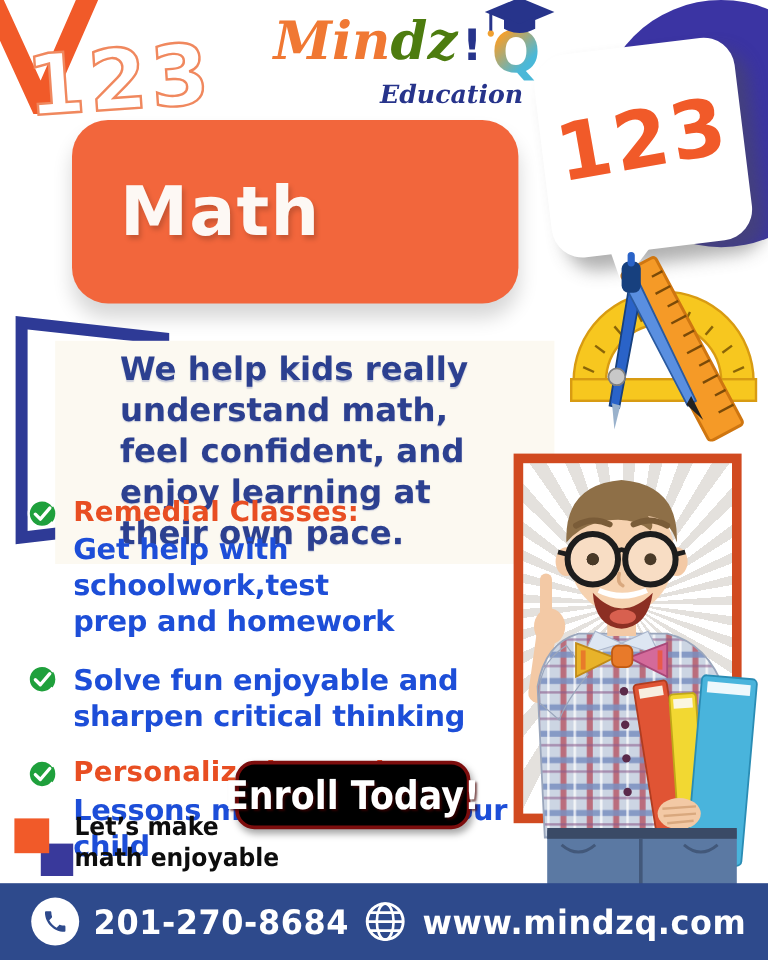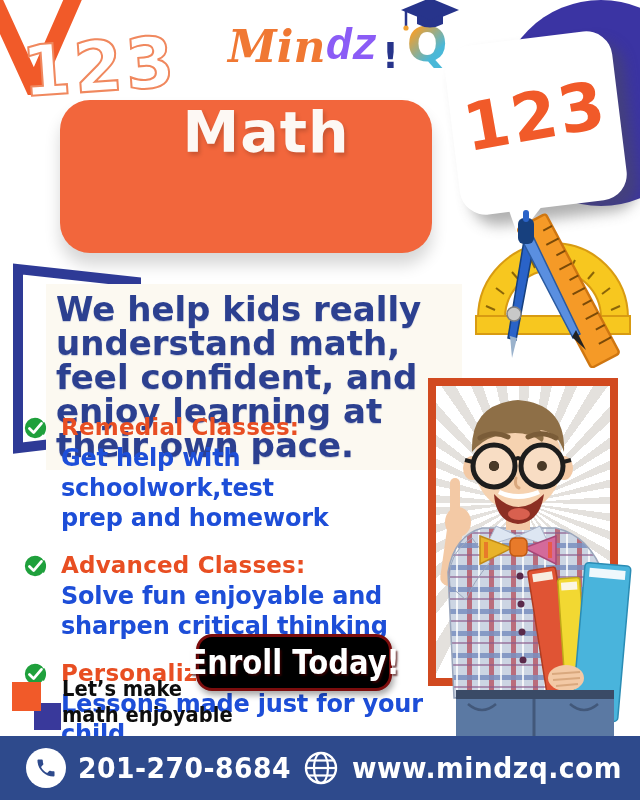--- a/index.html
+++ b/index.html
@@ -12,24 +12,24 @@
   
   .chevron{ position:absolute; left:-12px; top:-10px; }
   .outline-123{
     position:absolute; left:22px; top:26px;
     font-size:70px; font-weight:bold; letter-spacing:3px;
     color:#ffffff; -webkit-text-stroke:2px #f0885e;
     transform:rotate(-4deg);
   }
   
   .logo{ position:absolute; left:228px; top:6px; width:216px; }
-  .logo-row{ display:flex; align-items:flex-end; }
+  .logo-row{ display:flex; align-items:flex-start; }
   .logo-script{ font-family:"DejaVu Serif", serif; font-style:italic; font-weight:bold; font-size:44px; line-height:58px;}
   .logo-min{ color:#f07833; }
-  .logo-dz{ color:#8b5cf6;font-family:Liberation Mono, monospace; }
+  .logo-dz{ color:#4d7c0f; }
   .logo-bar{ color:#27348b; font-size:36px; font-weight:bold; margin:12px 2px 0 4px; }
   .logo-q-wrap{ position:relative; width:58px; height:70px; }
   .logo-q{
     position:absolute; left:6px; top:14px;
     font-size:48px; font-weight:bold; line-height:48px;
     background:linear-gradient(135deg,#f0a030 20%, #4ab8d8 70%);
     -webkit-background-clip:text; background-clip:text; color:transparent;
   }
   .logo-cap{ position:absolute; left:-2px; top:-8px; }
   .logo-sub{
@@ -54,37 +54,38 @@
   }
   .bubble-123{
     font-size:66px; font-weight:bold; color:#f15a29; letter-spacing:2px;
     transform:rotate(-3deg); margin-top:-14px;
   }
   
   .title-box{
     position:absolute; left:60px; top:100px; width:372px; height:153px;
     background:#f2663c; border-radius:30px;
     box-shadow:0 12px 16px rgba(0,0,0,0.16);
-    display:flex; flex-direction:row; justify-content:center; padding-left:40px;
+    display:flex; flex-direction:column; justify-content:center; padding-left:40px;
   }
   .title-line{
     color:#fdf8f4; font-size:57px; font-weight:bold; line-height:64px;
     letter-spacing:1px; text-shadow:2px 3px 4px rgba(0,0,0,0.18);
   }
   
   .math-tools{ position:absolute; left:468px; top:210px; }
   
   .bracket{ position:absolute; left:10px; top:262px; }
   .intro{
     position:absolute; left:46px; top:284px; width:416px;
     background:#fcf9f1; padding:8px 6px 8px 10px;
   }
   .intro-line{
-    color:#2c4090; font-size:34px; font-weight:bold; line-height:34px;
+    color:#2c4090; font-size:27px; font-weight:bold; line-height:34px;
     text-shadow:0 1px 1px rgba(44,64,144,0.25);
+    margin-left:44px;
   }
   
   .features{ position:absolute; left:22px; top:414px; width:405px; }
   .feature{ display:flex; gap:13px; margin-bottom:19px; }
   .check-icon{ flex:0 0 26px; padding-top:2px; }
   .feature-heading{
     color:#e84e22; font-size:23px; font-weight:bold; letter-spacing:0.2px;
     margin-bottom:3px;
   }
   .feature-body{ color:#1d4ed8; font-size:24px; font-weight:bold; line-height:30px; letter-spacing:-0.2px;}
@@ -148,20 +149,21 @@
       <span class="logo-q-wrap">
         <span class="logo-q">Q</span>
         <svg class="logo-cap" width="62" height="34" viewBox="0 0 62 34">
           <polygon points="31,0 60,12 31,24 2,12" fill="#27348b"></polygon>
           <path d="M18 16 L18 26 Q31 33 44 26 L44 16 L31 22 Z" fill="#27348b"></path>
           <line x1="7" y1="13" x2="7" y2="28" stroke="#27348b" stroke-width="2.5"></line>
           <circle cx="7" cy="30" r="2.6" fill="#f0a030"></circle>
         </svg>
       </span>
     </div>
+    <div class="logo-sub">Education</div>
   </div>
 
   <div class="indigo-circle"></div>
   <div class="bubble">
     <div class="bubble-tail"></div>
     <span class="bubble-123">123</span>
   </div>
 
   <div class="title-box">
     <span class="title-line">Math</span>
@@ -236,21 +238,20 @@
       </div>
     </div>
 
     <div class="feature">
       <svg class="check-icon" width="26" height="26" viewBox="0 0 26 26">
         <circle cx="13" cy="13" r="12" fill="#1fa03c"></circle>
         <circle cx="13" cy="13" r="12" fill="none" stroke="#ffffff" stroke-width="2" stroke-dasharray="60 16" stroke-dashoffset="-8"></circle>
         <path d="M7 13.5 L11.5 18 L20 8" fill="none" stroke="#ffffff" stroke-width="3" stroke-linecap="round" stroke-linejoin="round"></path>
       </svg>
       <div class="feature-text">
-        <div class="feature-heading">Advanced Classes:</div>
         <div class="feature-body">Solve fun enjoyable and</div>
         <div class="feature-body">sharpen critical thinking</div>
       </div>
     </div>
 
     <div class="feature">
       <svg class="check-icon" width="26" height="26" viewBox="0 0 26 26">
         <circle cx="13" cy="13" r="12" fill="#1fa03c"></circle>
         <circle cx="13" cy="13" r="12" fill="none" stroke="#ffffff" stroke-width="2" stroke-dasharray="60 16" stroke-dashoffset="-8"></circle>
         <path d="M7 13.5 L11.5 18 L20 8" fill="none" stroke="#ffffff" stroke-width="3" stroke-linecap="round" stroke-linejoin="round"></path>

